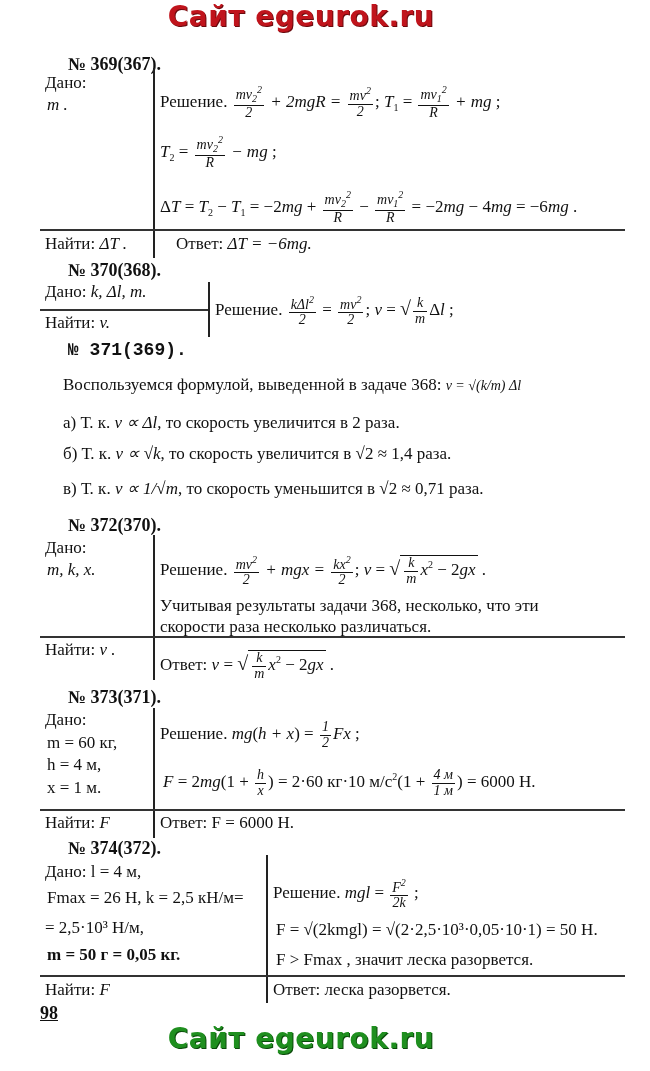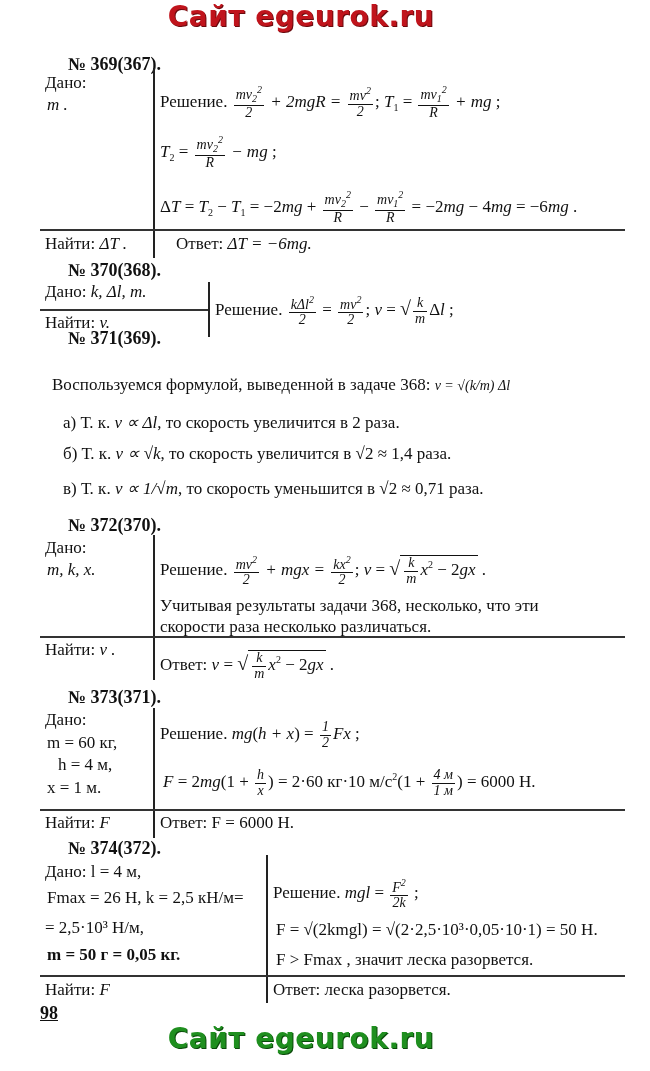--- a/index.html
+++ b/index.html
@@ -73,22 +73,22 @@
   <span>Найти:</span> <i>v.</i>
 </div>
 <div class="vline" style="left:208px;top:282px;height:55px;"></div>
 <div class="abs" style="left:215px;top:295px;">
   <span>Решение.</span>
   <span class="frac"><span class="n">kΔl<sup>2</sup></span><span class="d">2</span></span> =
   <span class="frac"><span class="n">mv<sup>2</sup></span><span class="d">2</span></span>;
   <i>v</i> = <span class="sq-sign">√</span><span class="frac"><span class="n">k</span><span class="d">m</span></span>Δ<i>l</i> ;
 </div>
 
-<div class="abs h" style="left:68px;top:328px;">№ 371(369).</div>
-<div class="abs" style="left:52px;top:375px;text-align:center;">
+<div class="abs h" style="left:68px;top:340px;font-family:Liberation Mono, monospace;">№ 371(369).</div>
+<div class="abs" style="left:63px;top:375px;text-align:center;">
   <span>Воспользуемся формулой, выведенной в задаче 368:</span> <i style="font-size:14px;">v = √(k/m) Δl</i>
 </div>
 <div class="abs" style="left:63px;top:412px;">
   <span>а) Т. к.</span> <i>v ∝ Δl</i><span>, то скорость увеличится в 2 раза.</span>
 </div>
 <div class="abs" style="left:63px;top:443px;">
   <span>б) Т. к.</span> <i>v ∝ √k</i><span>, то скорость увеличится в √2 ≈ 1,4 раза.</span>
 </div>
 <div class="abs" style="left:63px;top:478px;">
   <span>в) Т. к.</span> <i>v ∝ 1/√m</i><span>, то скорость уменьшится в √2 ≈ 0,71 раза.</span>
@@ -112,21 +112,21 @@
   <span>Найти:</span> <i>v .</i>
 </div>
 <div class="abs" style="left:160px;top:650px;">
   <span>Ответ:</span>
   <i>v</i> = <span class="sq-sign">√</span><span class="sqrt"><span class="frac"><span class="n">k</span><span class="d">m</span></span><i>x</i><sup>2</sup> − 2<i>gx</i></span> .
 </div>
 
 <div class="abs h" style="left:68px;top:687px;">№ 373(371).</div>
 <div class="abs" style="left:45px;top:710px;">Дано:</div>
 <div class="abs" style="left:47px;top:733px;">m = 60 кг,</div>
-<div class="abs" style="left:58px;top:755px;">h = 4 м,</div>
+<div class="abs" style="left:47px;top:755px;">h = 4 м,</div>
 <div class="abs" style="left:47px;top:778px;">x = 1 м.</div>
 <div class="vline" style="left:153px;top:708px;height:130px;"></div>
 <div class="abs" style="left:160px;top:720px;">
   <span>Решение.</span>
   <i>mg</i>(<i>h + x</i>) = <span class="frac"><span class="n">1</span><span class="d">2</span></span><i>Fx</i> ;
 </div>
 <div class="abs" style="left:163px;top:768px;">
   <i>F</i> = 2<i>mg</i>(1 + <span class="frac"><span class="n">h</span><span class="d">x</span></span>) = 2·60 кг·10 м/с<sup>2</sup>(1 + <span class="frac"><span class="n">4 м</span><span class="d">1 м</span></span>) = 6000 Н.
 </div>
 <div class="hline" style="left:40px;top:809px;width:585px;"></div>

